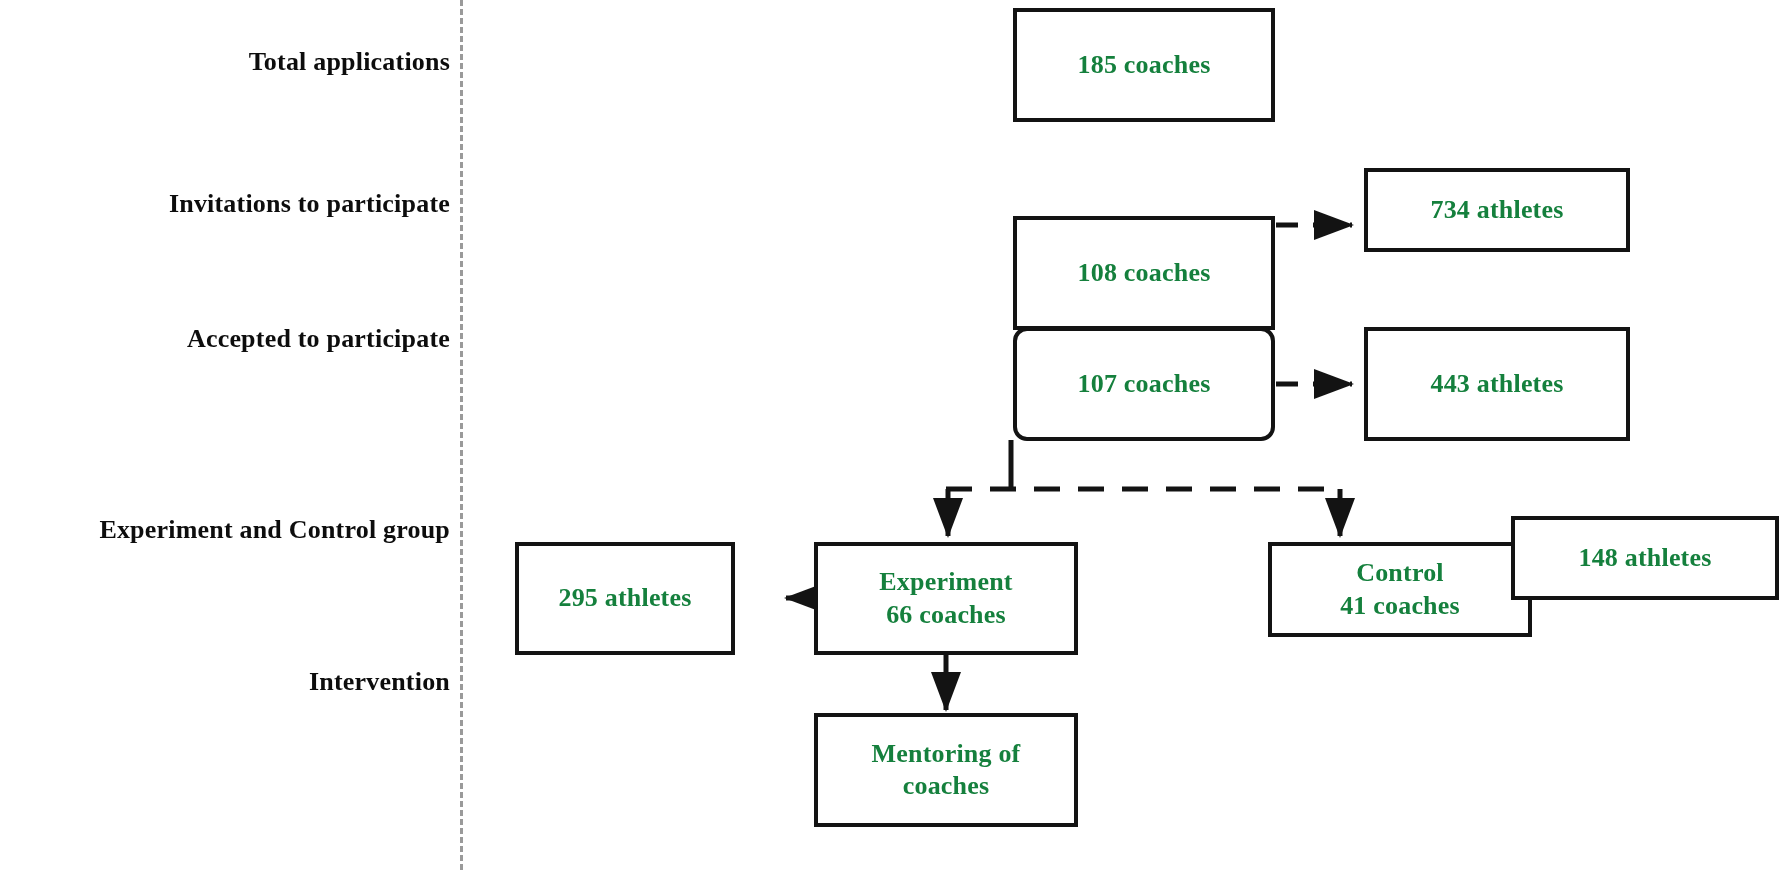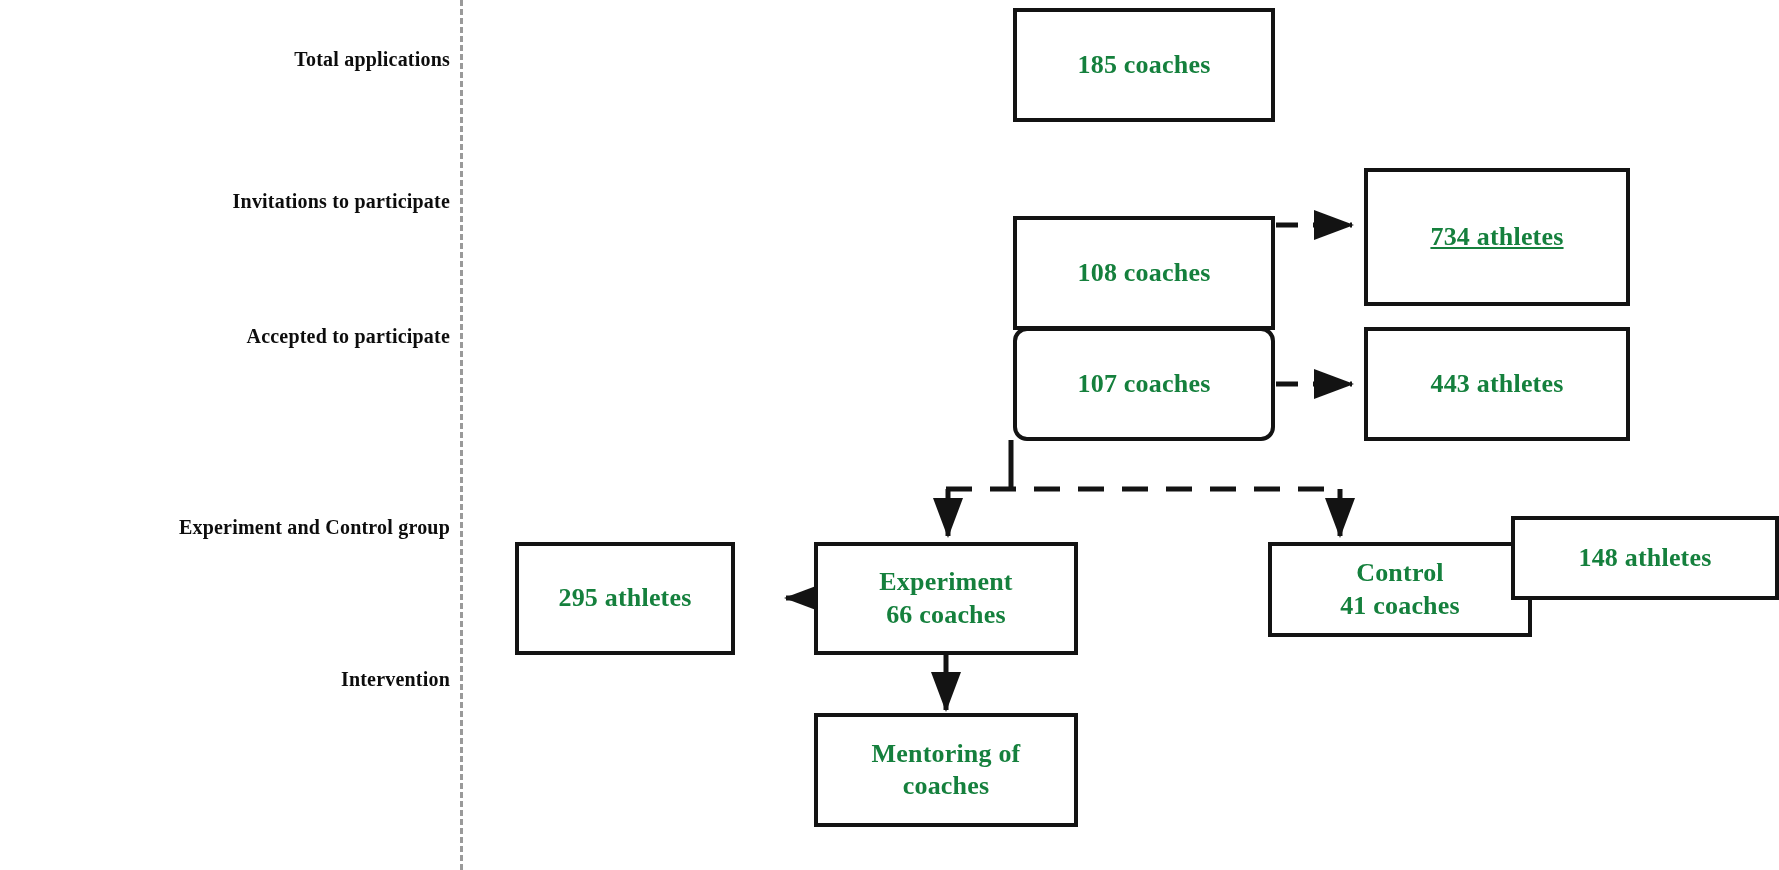--- a/index.html
+++ b/index.html
@@ -10,21 +10,21 @@
 
   .divider{
     position:absolute;left:460px;top:0;width:0;height:870px;
     border-left:3px dashed #9a9a9a;
   }
 
   .row-label{
     position:absolute;
     text-align:right;
     font-weight:bold;
-    font-size:20px;
+    font-size:26px;
     color:#0d0d0d;
     letter-spacing:0.2px;
     white-space:nowrap;
     line-height:1.1;
   }
 
   .box{
     position:absolute;
     box-sizing:border-box;
     background:#ffffff;
@@ -115,21 +115,21 @@
   </svg>
 
   <div class="box" style="left:1013px; top:8px; width:262px; height:114px;">
     <span>185 coaches</span>
   </div>
 
   <div class="box" style="left:1013px; top:168px; width:262px; height:114px;margin-top:48px;">
     <span>108 coaches</span>
   </div>
 
-  <div class="box" style="left:1364px; top:168px; width:266px; height:138px;text-decoration:underline;">
+  <div class="box" style="left:1364px; top:168px; width:266px; height:84px;">
     <span>734 athletes</span>
   </div>
 
   <div class="box" style="left:1013px; top:327px; width:262px; height:114px;border-radius:14px;">
     <span>107 coaches</span>
   </div>
 
   <div class="box" style="left:1364px; top:327px; width:266px; height:114px;">
     <span>443 athletes</span>
   </div>

